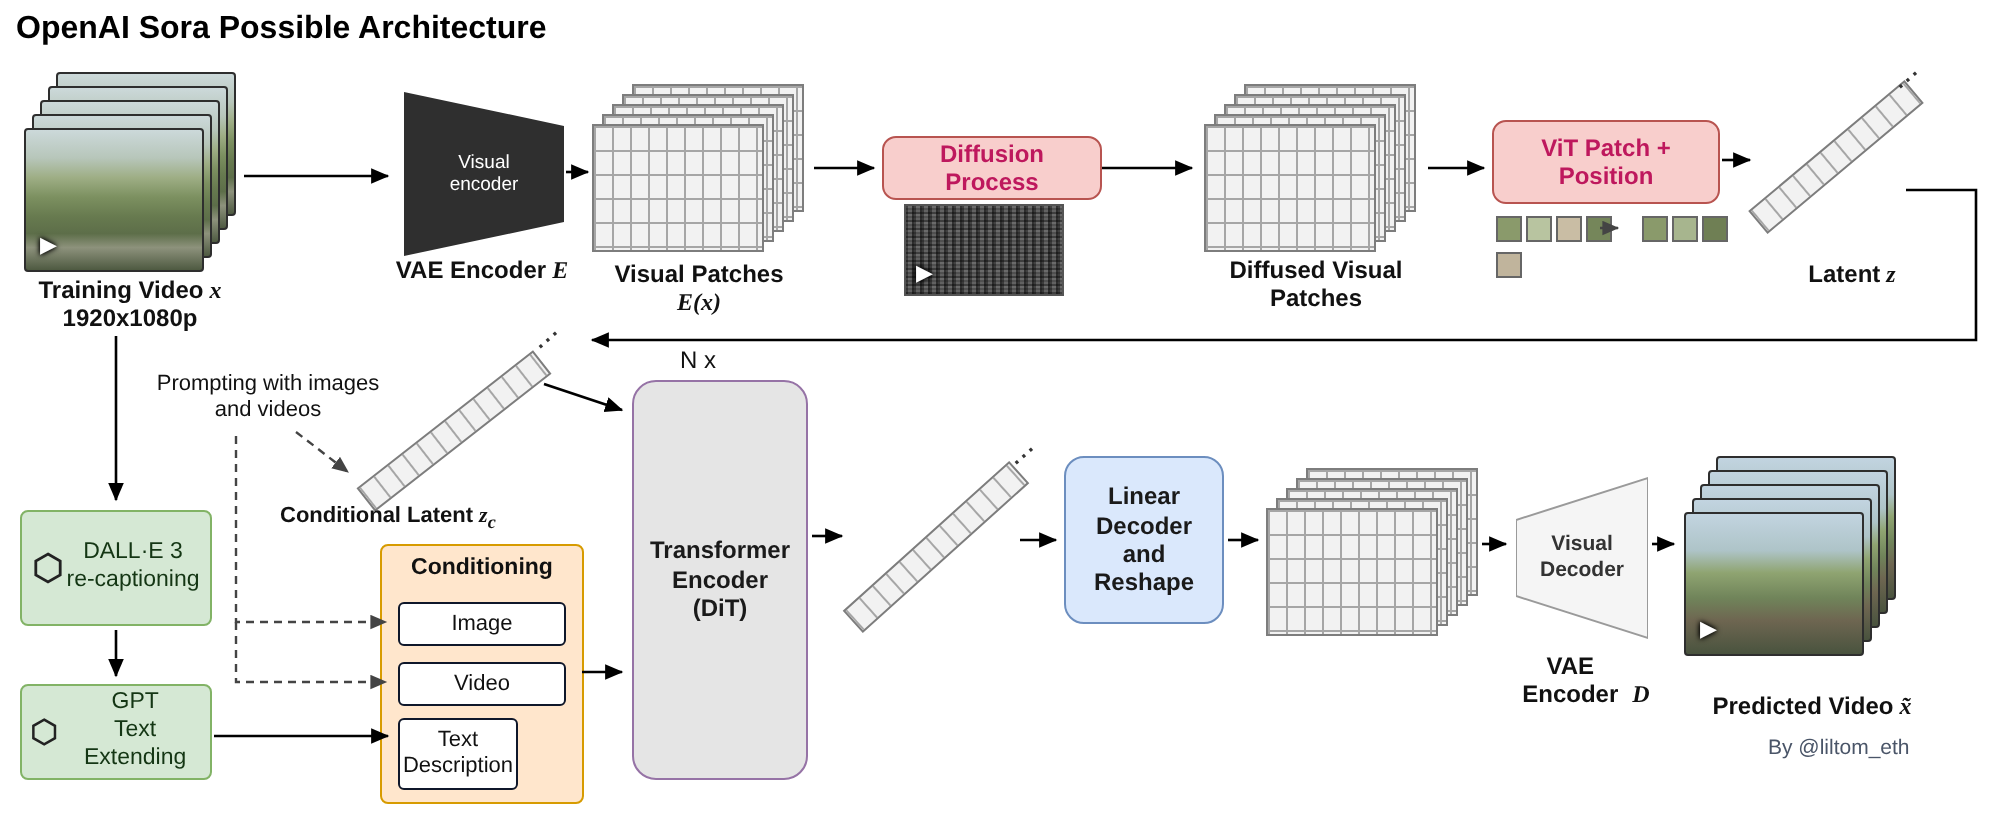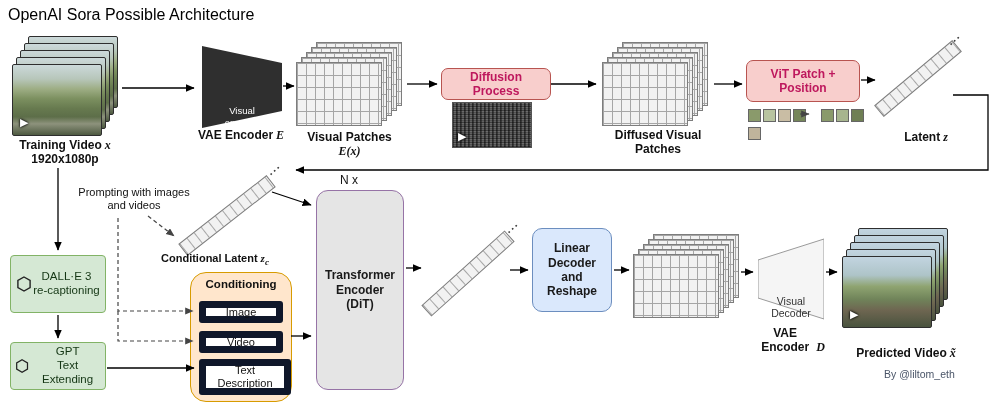--- a/index.html
+++ b/index.html
@@ -1,31 +1,31 @@
 <!DOCTYPE html>
 <html><head>
 <meta charset="utf-8">
 <style>
   html,body{margin:0;padding:0;background:#fff}
   .canvas{position:relative;width:1000px;height:412px;background:#ffffff;
     font-family:"Liberation Sans",sans-serif;color:#111;overflow:hidden}
   .abs{position:absolute}
-  .ttl{font-size:16px;font-weight:normal;color:#000}
+  .ttl{font-size:16px;font-weight:bold;color:#000}
   .lbl{font-weight:bold;font-size:12px;text-align:center;line-height:1.18}
   .sm{font-size:11px;line-height:1.2}
   .var{font-family:"Liberation Serif",serif;font-style:italic;font-weight:bold;margin-left:3px}
   
   .pill{border:1px solid;border-radius:7px;display:flex;align-items:center;justify-content:center;
     text-align:center;font-weight:bold;font-size:12px;line-height:1.2;padding:2px 4px;box-sizing:border-box}
   .pink{background:#f8cecc;border-color:#b85450;color:#be185d}
   .purple{background:#e5e5e5;border-color:#9673a6;color:#1a1a1a}
   .blue{background:#dae8fc;border-color:#6c8ebf;color:#1a1a1a}
   .green{background:#d5e8d4;border-color:#82b366;color:#143614;border-radius:4px;font-weight:normal;font-size:11.5px}
-  .orange{background:#ffe6cc;border-color:#d79b00;border-radius:16px}
-  .whitebox{background:#fff;border:7px solid #0f172a;border-radius:3px;display:flex;align-items:center;
+  .orange{background:#ffe6cc;border-color:#d79b00;border-radius:4px}
+  .whitebox{background:#fff;border:1px solid #0f172a;border-radius:3px;display:flex;align-items:center;
     justify-content:center;font-size:11px;text-align:center;line-height:1.15;box-sizing:border-box}
   
   .cube{position:absolute;width:106px;height:86px}
   .cube .layer{position:absolute;width:84px;height:62px;border:1px solid #7d7d7d;background-color:#f2f2f2;
     background-image:linear-gradient(to right,#a6a6a6 1px,transparent 1px),linear-gradient(to bottom,#a6a6a6 1px,transparent 1px);
     background-size:9px 12px}
   .cube .layer:nth-child(1){left:20px;top:2px}
   .cube .layer:nth-child(2){left:15px;top:7px}
   .cube .layer:nth-child(3){left:10px;top:12px}
   .cube .layer:nth-child(4){left:5px;top:17px}
@@ -43,21 +43,21 @@
   .vstack .frame:nth-child(3){left:8px;top:14px}
   .vstack .frame:nth-child(4){left:4px;top:21px}
   .vstack .frame:nth-child(5){left:0;top:28px}
   .photo1{background:linear-gradient(180deg,#ccd9da 0%,#b7c6ba 20%,#9eae85 34%,#7c9060 48%,#677a4f 62%,#5d6e49 74%,#8d927c 84%,#4e5a41 100%)}
   .photo2{background:linear-gradient(180deg,#c2d4e0 0%,#aec4c8 26%,#8fa471 42%,#70845a 60%,#6e6651 76%,#49533e 100%)}
   .play{position:absolute;left:7px;bottom:6px;color:#fff;font-size:11px;text-shadow:0 0 3px #000,0 0 2px #000}
   .noise{position:absolute;border:1px solid #555;background-color:#9a9a9a;
     background-image:repeating-linear-gradient(0deg,#777 0 1px,#bbb 1px 2px,#999 2px 3px,#ccc 3px 4px),
       repeating-linear-gradient(90deg,#888 0 1px,#ddd 1px 3px,#666 3px 4px);background-blend-mode:multiply}
   .trapwrap{position:absolute}
-  .trap-text{position:absolute;inset:0;display:flex;align-items:flex-end;justify-content:center;
+  .trap-text{position:absolute;inset:0;display:flex;align-items:center;justify-content:center;
     text-align:center;line-height:1.2}
   .thumb{width:11px;height:11px;border:1px solid #666;display:inline-block;margin-right:2px}
   svg.conn{position:absolute;left:0;top:0;z-index:6;pointer-events:none}
   .node{z-index:3}
 </style>
 </head>
 <body>
 
 <div class="canvas">
 
@@ -165,21 +165,21 @@
   <div class="pstrip node" style="left:867px;top:71px;width:100px"></div>
   <span class="dots node" style="left:948px;top:34px">···</span>
   <div class="abs lbl node" style="left:886px;top:130px;width:80px">
     <span>Latent</span><span class="var">z</span>
   </div>
 
   <div class="abs sm node" style="left:78px;top:186px;width:112px;text-align:center">Prompting with images and videos</div>
 
   <div class="pstrip node" style="left:171px;top:208px;width:110px;transform:rotate(-38deg)"></div>
   <span class="dots node" style="left:268px;top:164px">···</span>
-  <div class="abs node" style="left:140px;top:252px;width:150px;text-align:center;font-weight:bold;font-size:11px">
+  <div class="abs node" style="left:140px;top:252px;width:150px;font-weight:bold;font-size:11px">
     <span>Conditional Latent</span><span class="var">z</span><sub style="font-family:'Liberation Serif',serif;font-style:italic">c</sub>
   </div>
 
   <div class="abs node" style="left:340px;top:173px;font-weight:normal;font-size:12px">N x</div>
   <div class="abs pill purple node" style="left:316px;top:190px;width:88px;height:200px;border-radius:12px">
     <span style="width:80px">Transformer Encoder (DiT)</span>
   </div>
 
   <div class="pstrip node" style="left:412px;top:266px;width:110px;transform:rotate(-42deg)"></div>
   <span class="dots node" style="left:506px;top:222px">···</span>
@@ -193,21 +193,21 @@
       <div class="layer"></div>
       <div class="layer"></div>
       <div class="layer"></div>
       <div class="layer"></div>
   </div>
 
   <div class="trapwrap node" style="left:758px;top:238px;width:66px;height:82px">
     <svg width="66" height="82">
       <polygon points="0,22 66,1 66,81 0,60" fill="#f5f5f5" stroke="#9a9a9a"></polygon>
     </svg>
-    <div class="trap-text" style="color:#333;font-size:10.5px;font-weight:normal">
+    <div class="trap-text" style="color:#333;font-size:10.5px;font-weight:bold">
       <span style="width:48px">Visual Decoder</span>
     </div>
   </div>
   <div class="abs lbl node" style="left:752px;top:326px;width:78px">
     <span style="display:inline-block;width:56px">VAE Encoder</span><span class="var">D</span>
   </div>
 
   <div class="vstack node" style="left:842px;top:228px">
     <div class="frame photo2"></div>
     <div class="frame photo2"></div>
@@ -237,18 +237,18 @@
     </svg>
     <span style="text-align:center;line-height:1.2">
       <span>GPT</span><br><span>Text Extending</span>
     </span>
   </div>
 
   <div class="abs orange node" style="left:190px;top:272px;width:100px;height:128px;border:1px solid #d79b00">
     <div style="text-align:center;font-weight:bold;font-size:11.5px;margin-top:5px">Conditioning</div>
     <div class="whitebox" style="position:absolute;left:8px;top:28px;width:84px;height:22px">Image</div>
     <div class="whitebox" style="position:absolute;left:8px;top:58px;width:84px;height:22px">Video</div>
-    <div class="whitebox" style="position:absolute;left:8px;top:86px;width:92px;height:36px">
+    <div class="whitebox" style="position:absolute;left:8px;top:86px;width:60px;height:36px">
       <span style="width:64px">Text Description</span>
     </div>
   </div>
 
 </div>
 
 </body></html>

